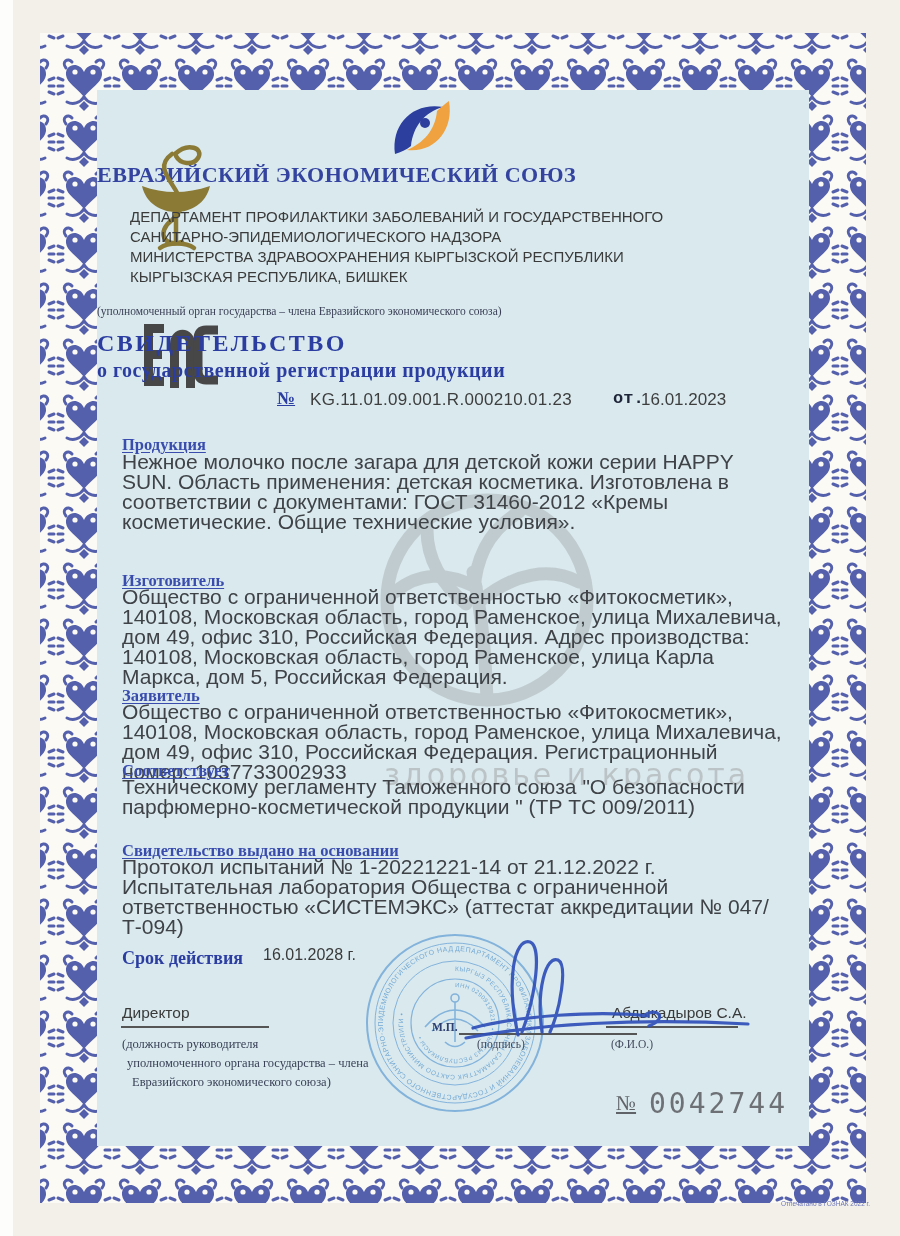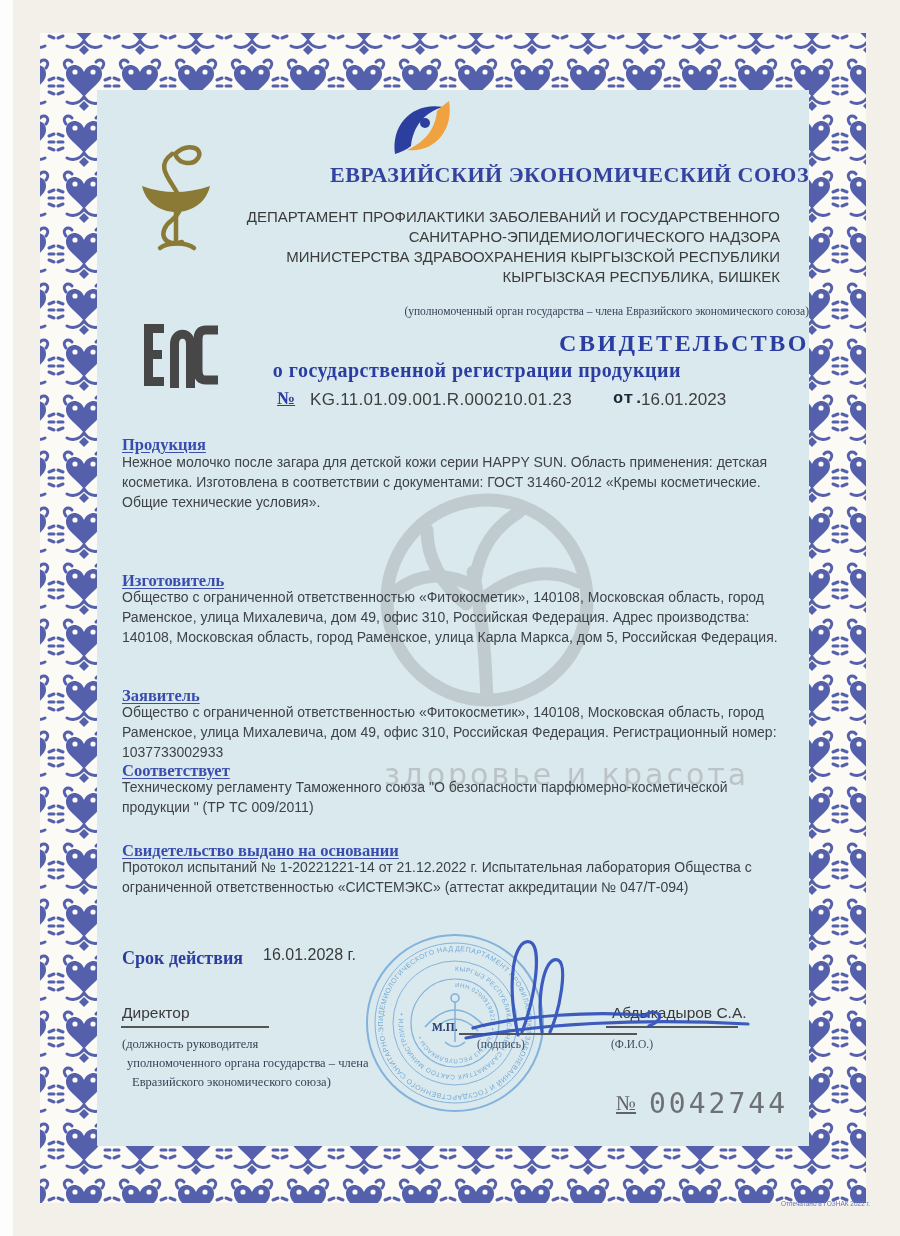--- a/index.html
+++ b/index.html
@@ -1,40 +1,40 @@
 <!DOCTYPE html>
 <html><head>
 <meta charset="utf-8">
 <style>
   html,body{margin:0;padding:0;background:#e8e6df;}
   .page{position:relative;width:900px;height:1236px;background:#f2f0e9;overflow:hidden;
         font-family:"Liberation Sans",sans-serif;}
   .abs{position:absolute;}
-  .center{text-align:right;}
+  .center{text-align:left;}
   .serif{font-family:"Liberation Serif",serif;}
   .scan-strip{left:0;top:0;width:13px;height:1236px;background:#fdfdfb;}
   .union-name{left:97px;top:162px;width:712px;font-family:"Liberation Serif",serif;
       font-weight:bold;font-size:22px;letter-spacing:.5px;color:#33439f;}
   .dept{left:130px;top:207px;width:650px;font-size:15px;line-height:20px;color:#3b3b3b;}
   .authority{left:97px;top:305px;width:712px;font-family:"Liberation Serif",serif;
       font-size:11.5px;color:#3a3f55;}
   .cert-title{left:97px;top:330px;width:712px;font-family:"Liberation Serif",serif;
       font-weight:bold;font-size:24px;letter-spacing:2.5px;color:#2b3da1;}
   .cert-subtitle{left:97px;top:359px;width:584px;font-family:"Liberation Serif",serif;
       font-weight:bold;font-size:20px;letter-spacing:.5px;color:#2b3da1;}
   .numline{left:97px;top:388px;width:712px;height:26px;}
   .num-label{position:absolute;left:180px;top:0;font-family:"Liberation Serif",serif;
       font-weight:bold;font-size:18px;color:#2b3da1;text-decoration:underline;}
   .num-value{position:absolute;left:213px;top:2px;font-size:17px;letter-spacing:.3px;color:#3e3e3e;}
   .date-label{position:absolute;left:516px;top:1px;font-family:Liberation Mono, monospace;
       font-weight:bold;font-size:17px;color:#20263a;}
   .date-value{position:absolute;left:544px;top:2px;font-size:17px;color:#3e3e3e;}
   .sec-head{font-family:"Liberation Serif",serif;font-weight:bold;font-size:16.5px;
       color:#3a4dae;text-decoration:underline;text-underline-offset:2px;}
-  .sec-body{width:664px;font-size:14px;line-height:20px;color:#3f4347;}
+  .sec-body{width:664px;font-size:21px;line-height:20px;color:#3f4347;}
   .wm-brand{left:198px;top:648px;font-family:"DejaVu Sans",sans-serif;font-weight:bold;
       font-size:96px;letter-spacing:6px;color:#8a8a8a;opacity:.5;z-index:1;}
   .wm-tagline{left:384px;top:757px;font-family:"DejaVu Sans",sans-serif;
       font-size:30px;letter-spacing:3px;color:#9f9f9f;opacity:.5;z-index:1;}
   .validity-label{left:122px;top:948px;font-family:"Liberation Serif",serif;
       font-weight:bold;font-size:18px;color:#2b3da1;}
   .validity-value{left:263px;top:946px;font-size:16px;color:#3a3a3a;}
   .director{left:122px;top:1004px;font-size:15.5px;color:#3a3a3a;}
   .rule{height:1.5px;background:#555;}
   .note-line{font-family:"Liberation Serif",serif;font-size:12.5px;color:#3a4257;}

